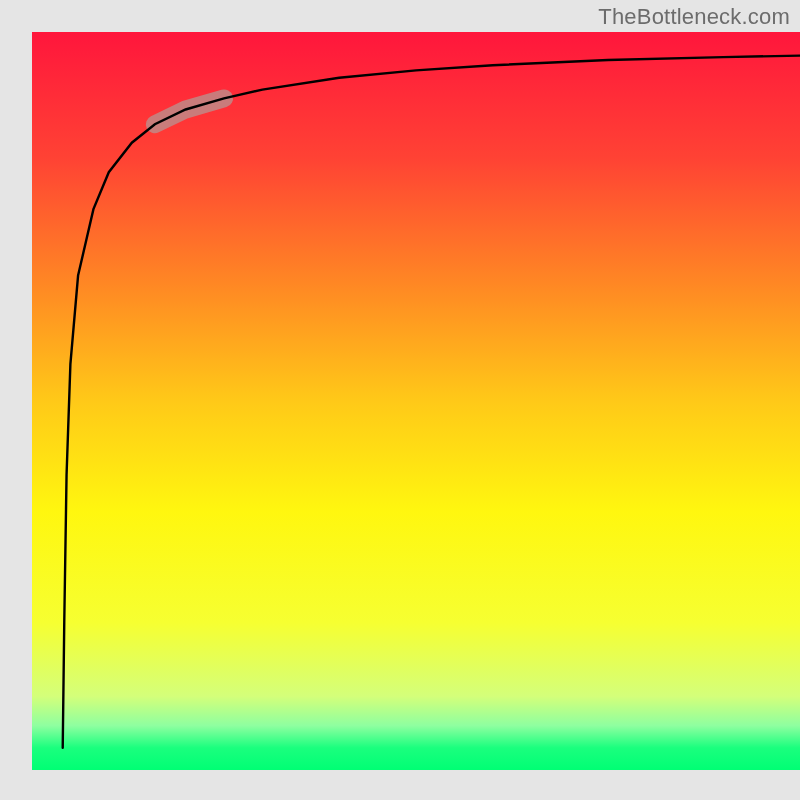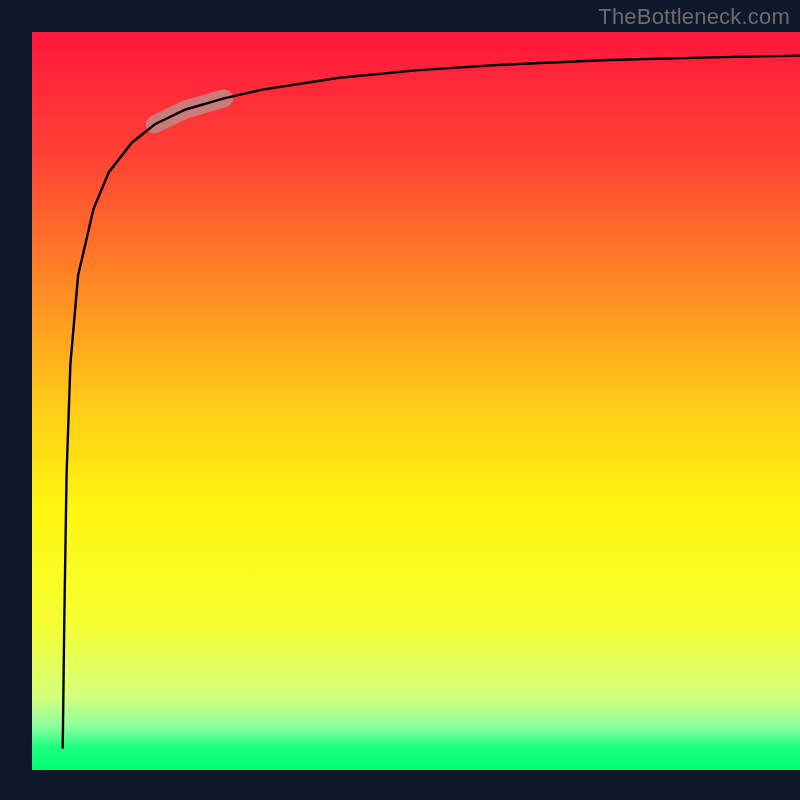--- a/index.html
+++ b/index.html
@@ -8,21 +8,21 @@
     width: 800px;
     height: 800px;
     overflow: hidden;
     background: #000;
     font-family: Arial, Helvetica, sans-serif;
   }
   .container {
     position: relative;
     width: 800px;
     height: 800px;
-    background: #0f172a;
+    background: #e5e5e5;
   }
   .watermark {
     position: absolute;
     top: 4px;
     right: 10px;
     font-size: 22px;
     font-weight: 500;
     color: #6c6c6c;
     letter-spacing: 0.2px;
     z-index: 10;

